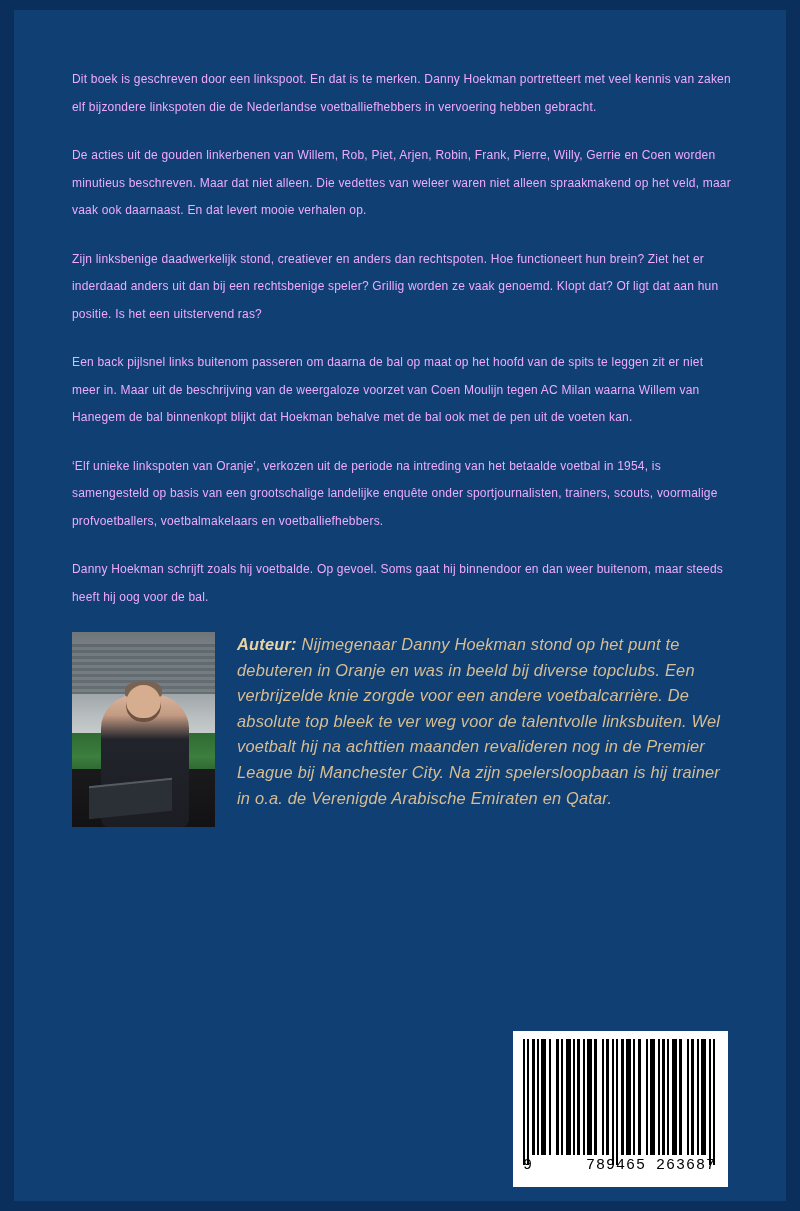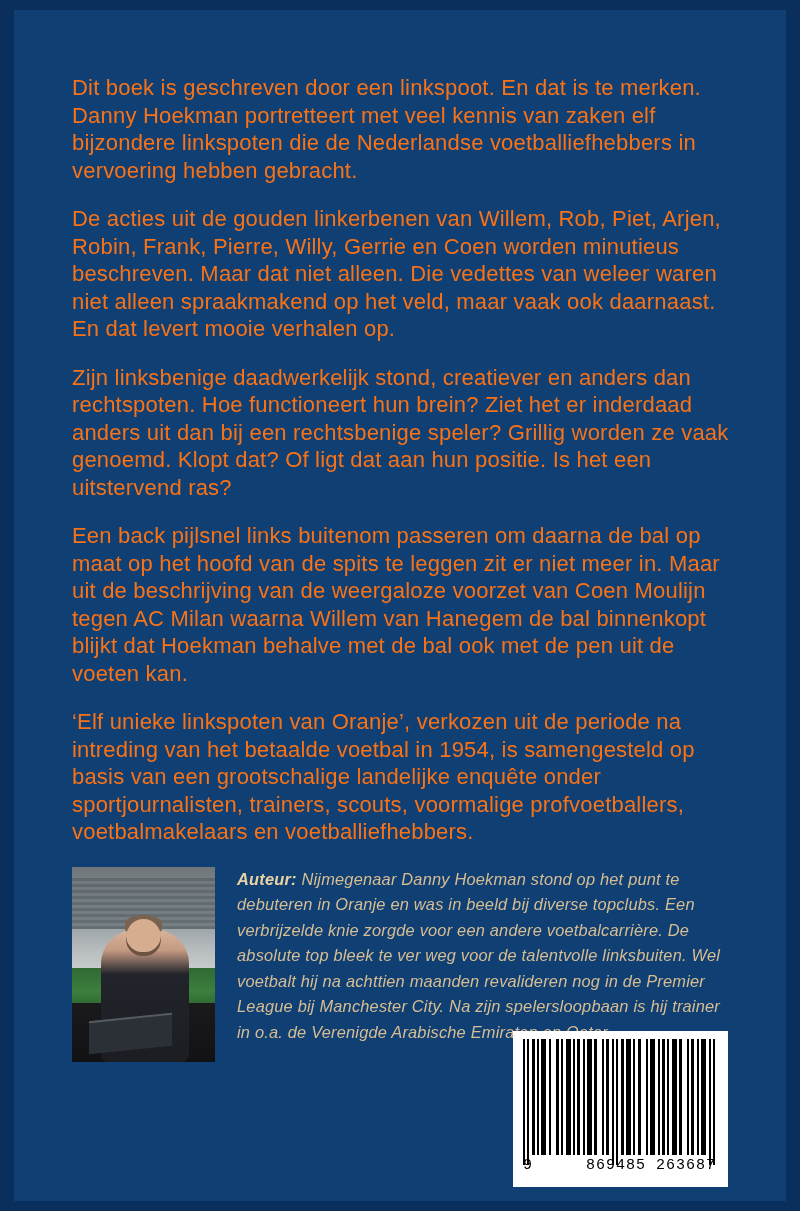--- a/index.html
+++ b/index.html
@@ -46,25 +46,25 @@
   }
 
   .content {
     position: absolute;
     left: 72px;
     top: 66px;
     width: 660px;
   }
 
   p.blurb {
-    color: #f97316;
-    font-size: 22px;
+    color: #f0abfc;
+    font-size: 12px;
     line-height: 27.5px;
     letter-spacing: 0.2px;
-    margin: 8px 0 21px 0;
+    margin: 0 0 21px 0;
     text-align: left;
   }
 
   .author-block {
     display: flex;
     align-items: flex-start;
     margin-top: 7px;
   }
   .author-photo {
     width: 143px;
@@ -198,20 +198,21 @@
   <div class="edge-bottom"></div>
   <div class="edge-left"></div>
   <div class="edge-right"></div>
 
   <div class="content">
     <p class="blurb">Dit boek is geschreven door een linkspoot. En dat is te merken. Danny Hoekman portretteert met veel kennis van zaken elf bijzondere linkspoten die de Nederlandse voetballiefhebbers in vervoering hebben gebracht.</p>
     <p class="blurb">De acties uit de gouden linkerbenen van Willem, Rob, Piet, Arjen, Robin, Frank, Pierre, Willy, Gerrie en Coen worden minutieus beschreven. Maar dat niet alleen. Die vedettes van weleer waren niet alleen spraakmakend op het veld, maar vaak ook daarnaast. En dat levert mooie verhalen op.</p>
     <p class="blurb">Zijn linksbenige daadwerkelijk stond, creatiever en anders dan rechtspoten. Hoe functioneert hun brein? Ziet het er inderdaad anders uit dan bij een rechtsbenige speler? Grillig worden ze vaak genoemd. Klopt dat? Of ligt dat aan hun positie. Is het een uitstervend ras?</p>
     <p class="blurb">Een back pijlsnel links buitenom passeren om daarna de bal op maat op het hoofd van de spits te leggen zit er niet meer in. Maar uit de beschrijving van de weergaloze voorzet van Coen Moulijn tegen AC Milan waarna Willem van Hanegem de bal binnenkopt blijkt dat Hoekman behalve met de bal ook met de pen uit de voeten kan.</p>
     <p class="blurb">‘Elf unieke linkspoten van Oranje’, verkozen uit de periode na intreding van het betaalde voetbal in 1954, is samengesteld op basis van een grootschalige landelijke enquête onder sportjournalisten, trainers, scouts, voormalige profvoetballers, voetbalmakelaars en voetballiefhebbers.</p>
+    <p class="blurb">Danny Hoekman schrijft zoals hij voetbalde. Op gevoel. Soms gaat hij binnendoor en dan weer buitenom, maar steeds heeft hij oog voor de bal.</p>
 
     <div class="author-block">
       <div class="author-photo">
         <div class="ph-sky"></div>
         <div class="ph-stand"></div>
         <div class="ph-field"></div>
         <div class="ph-front"></div>
         <div class="ph-person"></div>
         <div class="ph-hair"></div>
         <div class="ph-head"></div>
@@ -291,16 +292,16 @@
         <span class="w0"></span>
       <span class="g0"></span>
         <span class="w2"></span>
         <span class="g1"></span>
         <span class="w0 tall"></span>
       <span class="g0"></span>
         <span class="w0 tall"></span>
     </div>
     <div class="barcode-digits">
       <span>9</span>
-      <span>869485 263687</span>
+      <span>789465 263687</span>
     </div>
   </div>
 </div>
 
 </body></html>

